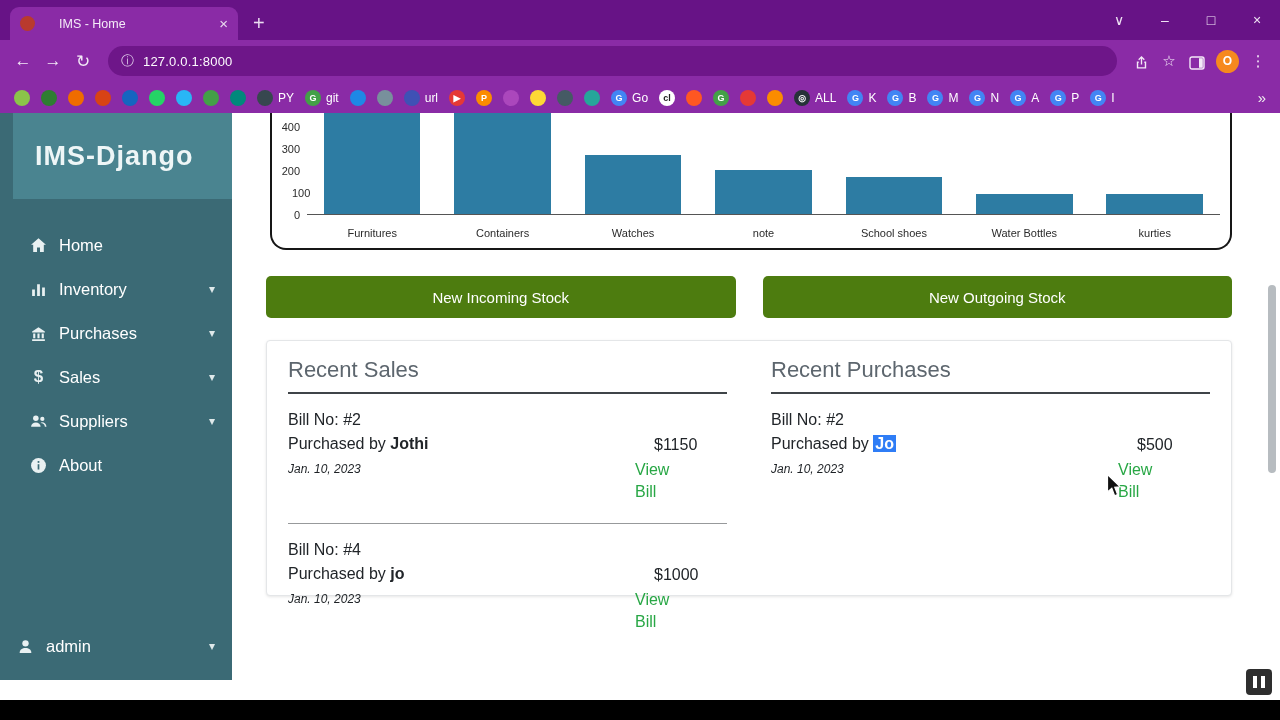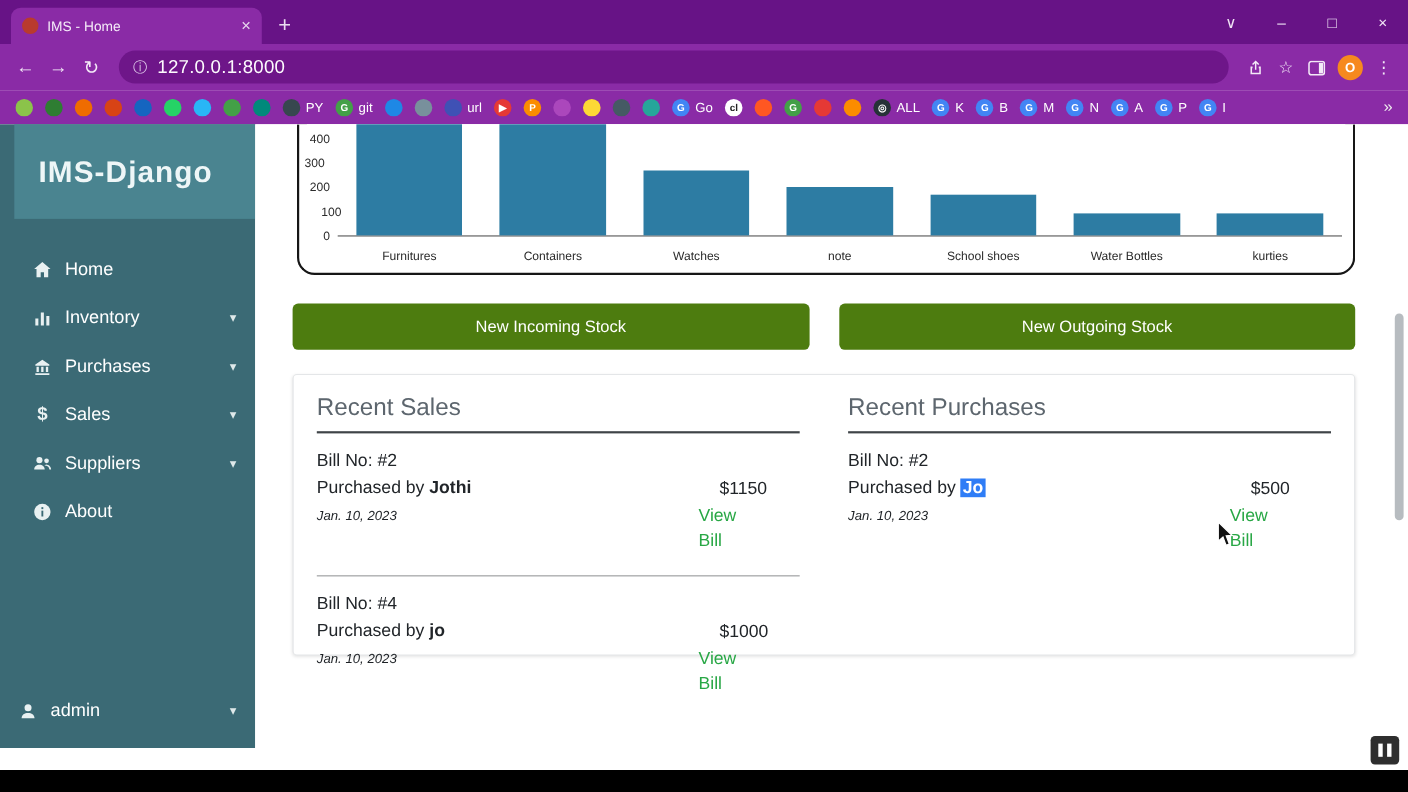--- a/index.html
+++ b/index.html
@@ -2,34 +2,34 @@
 <html><head>
 <meta charset="utf-8">
 <style>
   html,body{margin:0;padding:0;width:1280px;height:720px;overflow:hidden;background:#000;
     font-family:"Liberation Sans", sans-serif;}
   *{box-sizing:border-box;}
   
   .chrome{position:absolute;top:0;left:0;width:1280px;height:700px;background:#fff;}
   .tabstrip{height:40px;background:#671386;display:flex;align-items:flex-end;}
   .tab{margin-left:10px;width:228px;height:33px;background:#8a2ba6;border-radius:9px 9px 0 0;
-    display:flex;align-items:center;gap:8px;padding:0 10px;}
+    display:flex;align-items:center;gap:24px;padding:0 10px;}
   .favicon{width:15px;height:15px;border-radius:50%;background:#b93a2e;flex:0 0 auto;}
   .tab-title{color:#f5ebf8;font-size:12.5px;flex:1;white-space:nowrap;overflow:hidden;}
   .tab-close{color:#e8d7ee;font-size:15px;line-height:15px;}
   .newtab{color:#eadcf0;font-size:20px;margin:0 0 7px 15px;line-height:20px;}
   .win-controls{margin-left:auto;display:flex;height:40px;align-items:center;}
   .win-btn{width:46px;text-align:center;color:#efe3f4;font-size:14px;}
   .toolbar{height:42px;background:#8a2ba6;display:flex;align-items:center;padding:0 8px;}
   .nav-btn{width:30px;height:30px;border-radius:50%;color:#f3e9f7;font-size:17px;
     display:flex;align-items:center;justify-content:center;}
   .addressbar{flex:1;height:30px;background:#6e1689;border-radius:15px;margin:0 10px;
     display:flex;align-items:center;gap:9px;padding:0 13px;}
   .info-icon{color:#ddc7e8;font-size:13px;}
-  .url{color:#fdfbfe;font-size:17px;letter-spacing:.2px;}
+  .url{color:#fdfbfe;font-size:13px;letter-spacing:.2px;}
   .tb-icon{width:28px;text-align:center;color:#f3e9f7;font-size:15px;}
   .tb-icon svg{vertical-align:middle;}
   .avatar{width:23px;height:23px;border-radius:50%;background:#f6891e;color:#fff;font-size:12px;
     font-weight:bold;display:flex;align-items:center;justify-content:center;margin:0 5px;}
   .bookmarks{height:31px;background:#8a2ba6;display:flex;align-items:center;padding:0 14px;}
   .bm-items{display:flex;align-items:center;gap:11px;flex:1;overflow:hidden;}
   .bm{display:flex;align-items:center;gap:5px;flex:0 0 auto;text-align:right;}
   .bm-dot{width:16px;height:16px;border-radius:50%;font-size:9px;font-weight:bold;color:#fff;
     display:flex;align-items:center;justify-content:center;}
   .bm-label{color:#fff;font-size:12px;}
@@ -336,21 +336,21 @@
           <span class="xlabel">Containers</span>
           <span class="xlabel">Watches</span>
           <span class="xlabel">note</span>
           <span class="xlabel">School shoes</span>
           <span class="xlabel">Water Bottles</span>
           <span class="xlabel">kurties</span>
         </div>
     <span class="ytick" style="bottom: 27px;">0</span>
         <span class="ytick" style="bottom: 49px; padding-left: 20px;">100</span>
         <span class="ytick" style="bottom: 71px;">200</span>
-        <span class="ytick" style="bottom: 93px; text-align: center;">300</span>
+        <span class="ytick" style="bottom: 93px;">300</span>
         <span class="ytick" style="bottom: 115px;">400</span>
       </div>
 
     <div class="btn-row">
       <button class="btn">New Incoming Stock</button>
       <button class="btn">New Outgoing Stock</button>
     </div>
 
     <div class="card">
 

